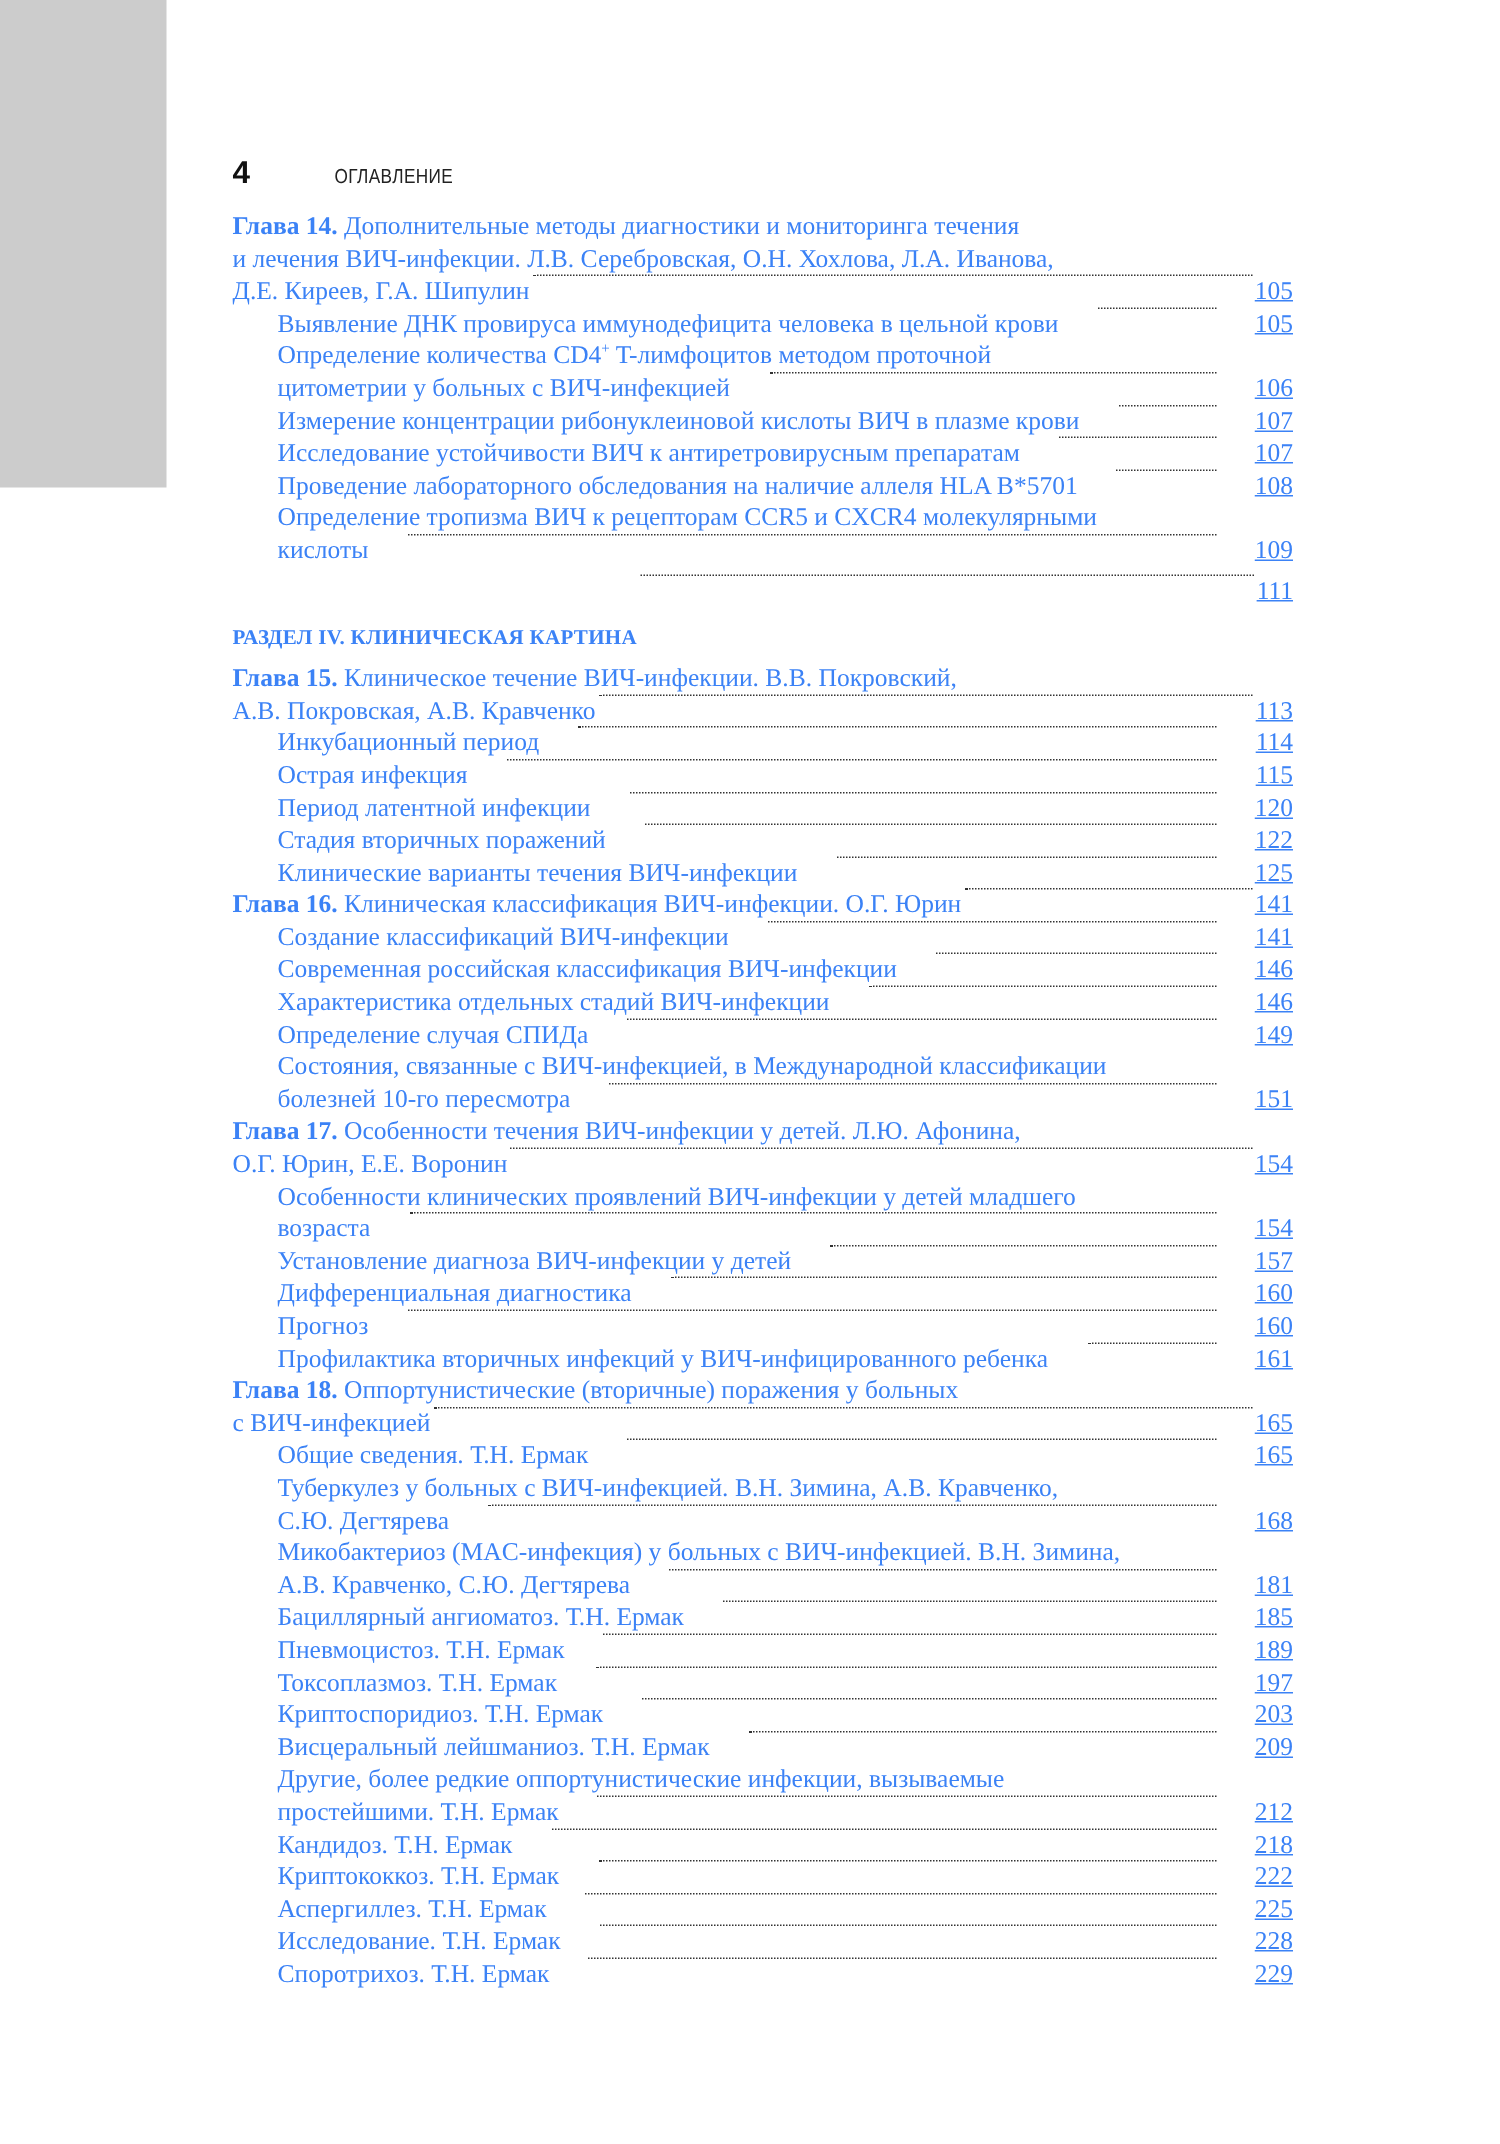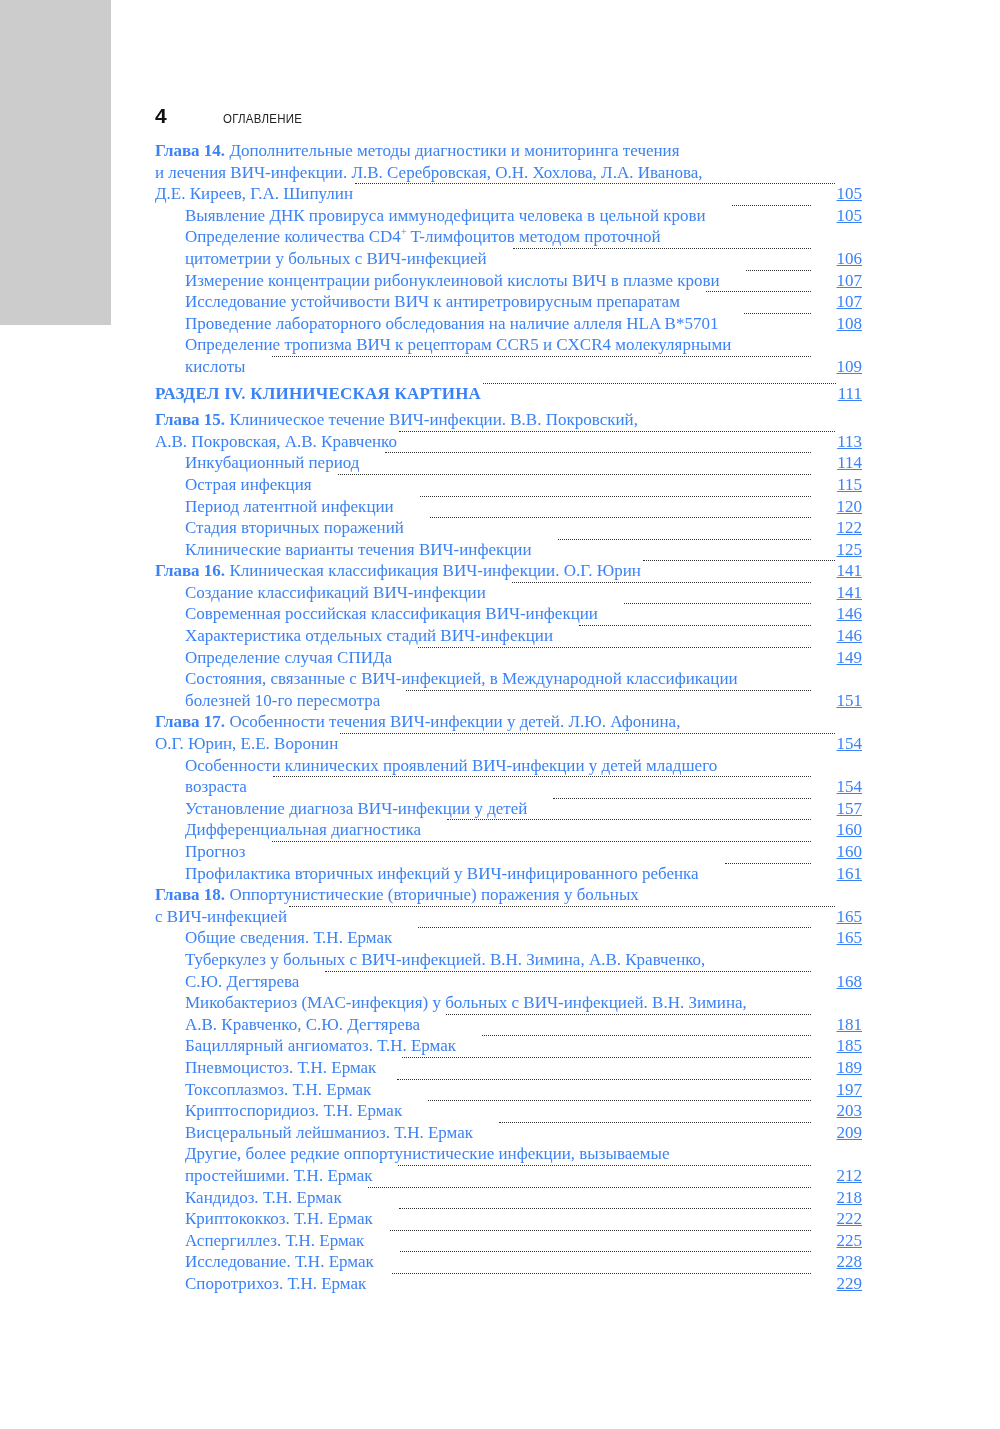--- a/index.html
+++ b/index.html
@@ -11,21 +11,21 @@
   .toc { position:absolute; left:155px; top:140px; width:707px; font-family:"Liberation Serif", serif; font-size:17px; color:#3b82f6; }
   .row { display:flex; align-items:flex-start; line-height:21.6px; white-space:nowrap; }
   .row.indent { padding-left:30px;gap:24px; }
   .row .txt { flex:0 0 auto; }
   .row .dots { flex:1 1 auto; overflow:hidden; border-bottom:1.5px dotted #333; margin:0 2px 5px 2px; height:0; }
   .row .pg { flex:0 0 auto;text-decoration:underline; }
   .line { line-height:21.6px; white-space:nowrap; }
   .line.indent { padding-left:30px; }
   .b { font-weight:bold; }
   .i { }
-  .section { font-weight:bold; font-size:17px; letter-spacing:0.2px; }
+  .section { font-weight:bold; font-size:14px; letter-spacing:0.2px;margin-top:32px; }
   .gap-bottom { margin-bottom:5px; }
   sup { font-size:10px; vertical-align:super; line-height:0; }
 </style>
 </head>
 <body>
 
 <div class="gray-tab"></div>
 
 <div class="page-header">
   <span class="page-num">4</span>

